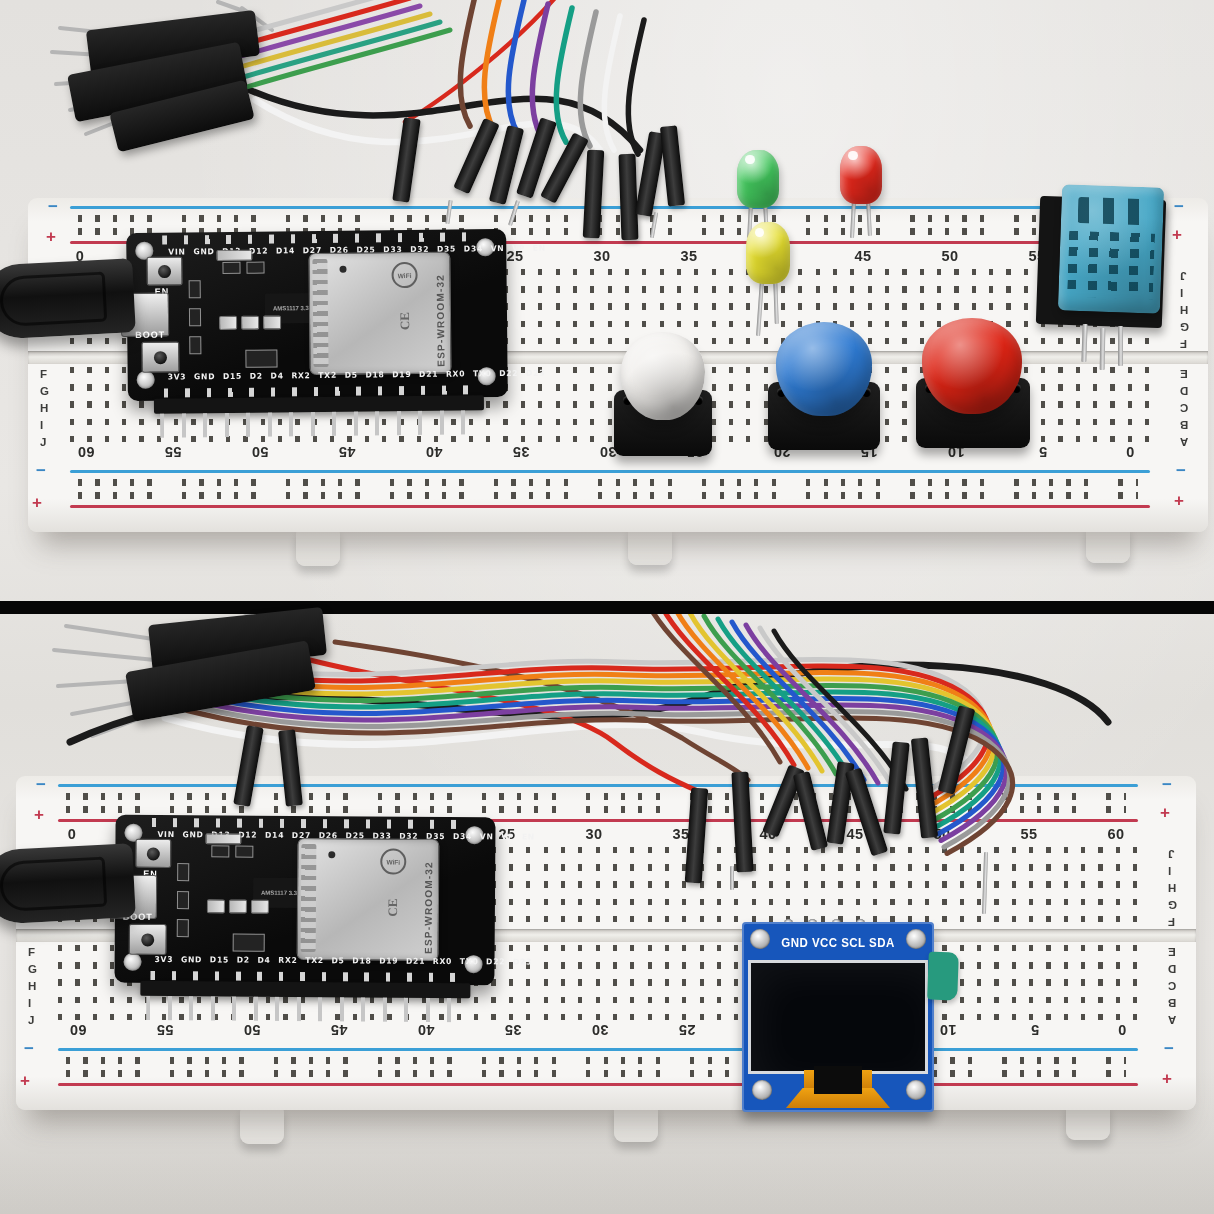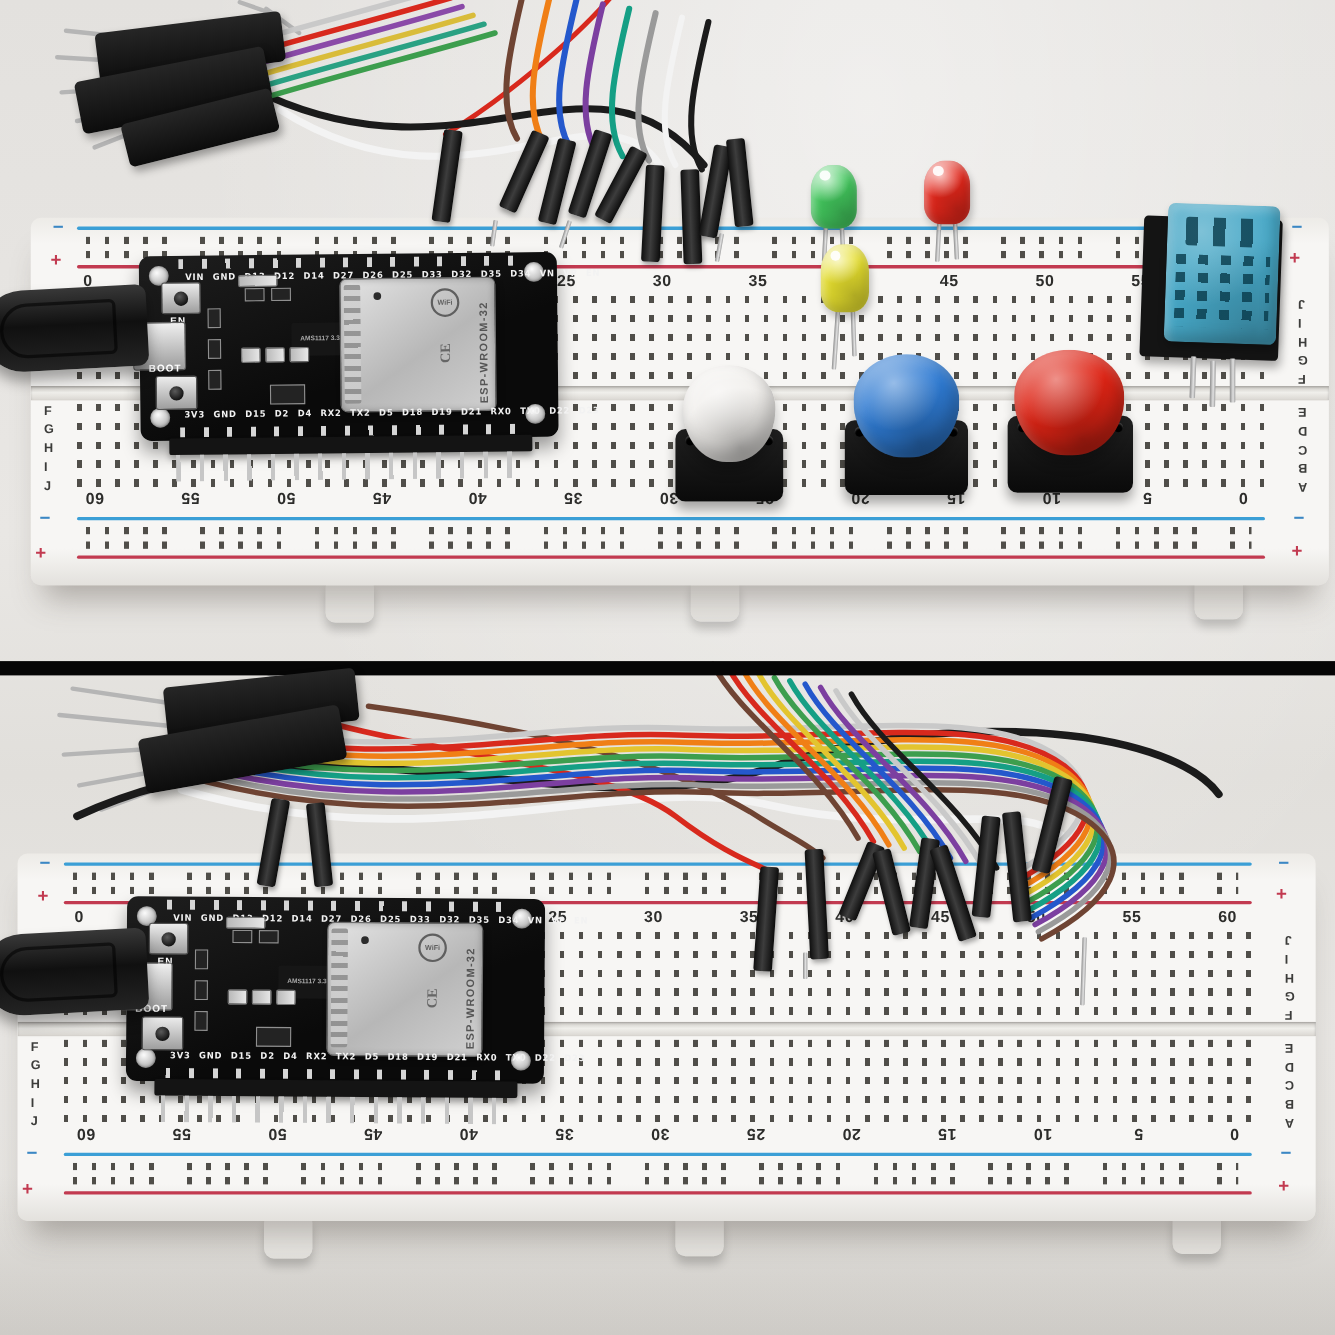--- a/index.html
+++ b/index.html
@@ -397,20 +397,37 @@
       <div class="modtxt">ESP-WROOM-32</div>
     </div>
     <div class="esplbl" style="left:40px;top:140px;">3V3 GND D15 D2 D4 RX2 TX2 D5 D18 D19 D21 RX0 TX0 D22 D23</div>
     <div class="pinstrip" style="left:36px;top:156px;width:314px;"></div>
     <div class="headstrip" style="left:26px;top:166px;width:330px;height:15px;"></div>
     <div class="pindown" style="left:32px;top:181px;width:320px;"></div>
   </div>
 
   <div class="usbplug" style="left:-16px;top:847px;width:150px;transform:rotate(-3deg);"></div>
 
+  <div class="oled" style="left:742px;top:922px;width:192px;height:190px;">
+    <div class="screw" style="left:42px;top:-3px;width:9px;height:9px;"></div>
+    <div class="screw" style="left:66px;top:-3px;width:9px;height:9px;"></div>
+    <div class="screw" style="left:90px;top:-3px;width:9px;height:9px;"></div>
+    <div class="screw" style="left:114px;top:-3px;width:9px;height:9px;"></div>
+    <div class="oledpcb" style="background-color: rgb(23, 86, 187);"></div>
+    <div class="oledlbl" style="top:14px;">GND VCC SCL SDA</div>
+    <div class="screw" style="left:8px;top:7px;width:20px;height:20px;"></div>
+    <div class="screw" style="left:164px;top:7px;width:20px;height:20px;"></div>
+    <div class="screw" style="left:10px;top:158px;width:20px;height:20px;"></div>
+    <div class="screw" style="left:164px;top:158px;width:20px;height:20px;"></div>
+    <div class="oledscreen" style="left:6px;top:38px;width:174px;height:108px;"></div>
+    <div class="flexO" style="left:62px;top:148px;width:68px;height:20px;"></div>
+    <div class="flexO" style="left:44px;top:166px;width:104px;height:20px;clip-path:polygon(16% 0,84% 0,100% 100%,0 100%);"></div>
+    <div style="position:absolute;left:72px;top:144px;width:48px;height:28px;background:#0c0c0c;"></div>
+    <div class="gtab" style="left: 186px; top: 30px; width: 30px; height: 48px; transform: rotate(2deg); background-color: rgb(39, 154, 126);"></div>
+  </div>
 
   <svg class="wirelayer" width="1214" height="1214" viewBox="0 0 1214 1214" fill="none">
 
     <g stroke-width="4" stroke-linecap="round">
       <path d="M155,38 L60,28" stroke="#b5b5b5"></path>
       <path d="M150,58 L52,52" stroke="#b5b5b5"></path>
       <path d="M148,78 L56,84" stroke="#b5b5b5"></path>
       <path d="M145,96 L70,110" stroke="#b5b5b5"></path>
       <path d="M142,112 L86,134" stroke="#b5b5b5"></path>
       <path d="M252,14 L218,2" stroke="#b5b5b5"></path>

